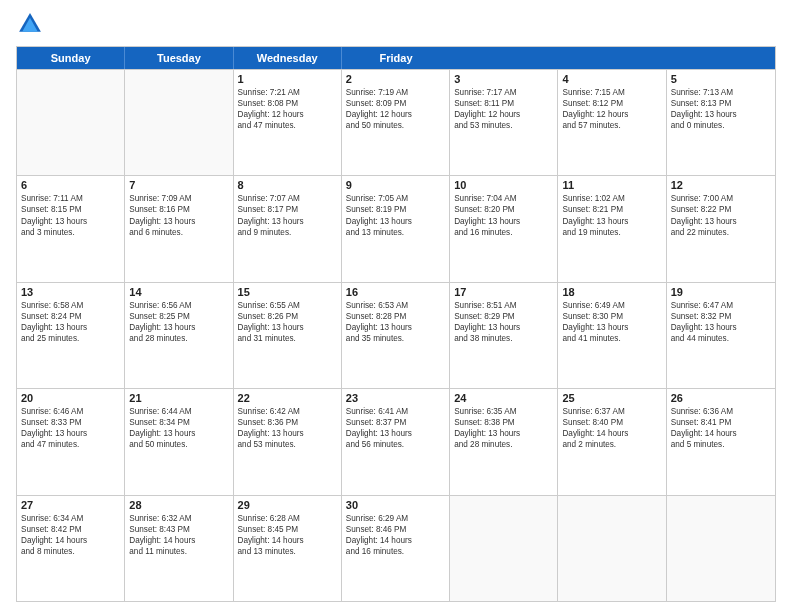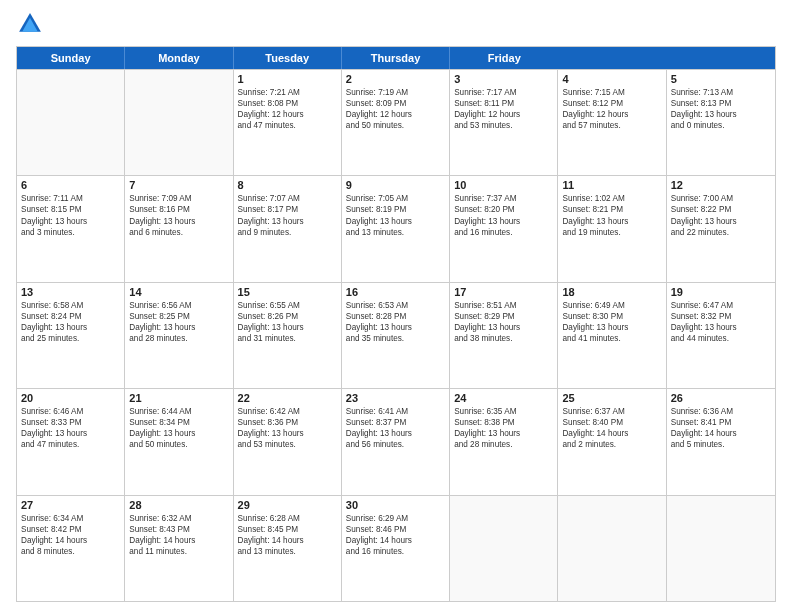--- a/index.html
+++ b/index.html
@@ -123,23 +123,22 @@
     </div>
     <div class="title-block">
       <div class="month-year"></div>
       <div class="location"></div>
     </div>
   </div>
 
   <div class="calendar">
     <div class="cal-header" id="cal-header">
         <div class="cal-header-cell">Sunday</div>
-        <div class="cal-header-cell">Monday</div>
         <div class="cal-header-cell">Tuesday</div>
-        <div class="cal-header-cell">Thursday</div>
+        <div class="cal-header-cell">Wednesday</div>
         <div class="cal-header-cell">Friday</div>
       </div>
     <div class="cal-body" id="cal-body">
         <div class="cal-row">
           <div class="cal-cell empty"></div>
           <div class="cal-cell empty"></div>
           <div class="cal-cell">
             <div class="day-number">1</div>
             <div class="cell-line">Sunrise: 7:21 AM</div>
             <div class="cell-line">Sunset: 8:08 PM</div>
@@ -199,21 +198,21 @@
           </div>
           <div class="cal-cell">
             <div class="day-number">9</div>
             <div class="cell-line">Sunrise: 7:05 AM</div>
             <div class="cell-line">Sunset: 8:19 PM</div>
             <div class="cell-line">Daylight: 13 hours</div>
             <div class="cell-line">and 13 minutes.</div>
           </div>
           <div class="cal-cell">
             <div class="day-number">10</div>
-            <div class="cell-line">Sunrise: 7:37 AM</div>
+            <div class="cell-line">Sunrise: 7:04 AM</div>
             <div class="cell-line">Sunset: 8:20 PM</div>
             <div class="cell-line">Daylight: 13 hours</div>
             <div class="cell-line">and 16 minutes.</div>
           </div>
           <div class="cal-cell">
             <div class="day-number">11</div>
             <div class="cell-line">Sunrise: 1:02 AM</div>
             <div class="cell-line">Sunset: 8:21 PM</div>
             <div class="cell-line">Daylight: 13 hours</div>
             <div class="cell-line">and 19 minutes.</div>

